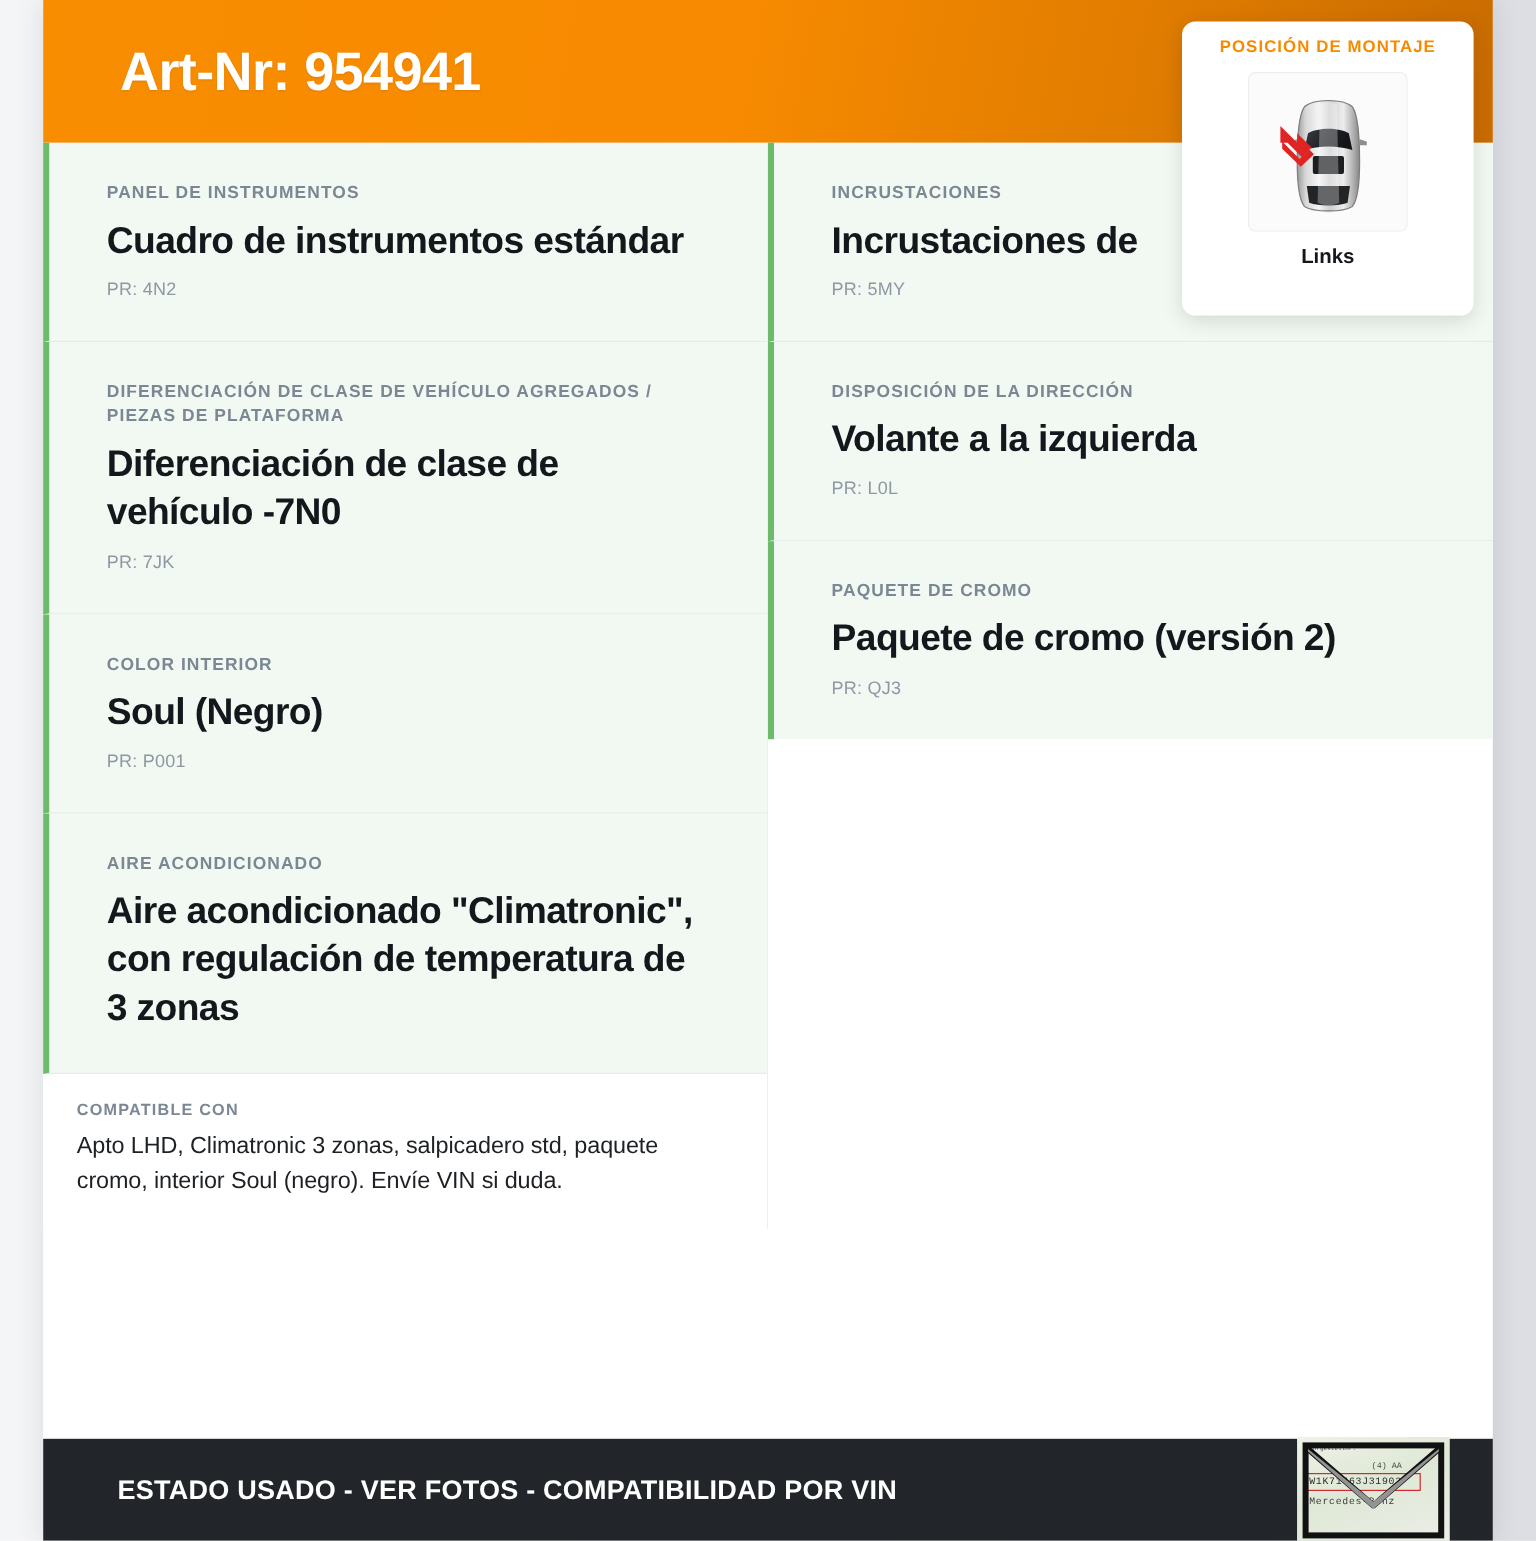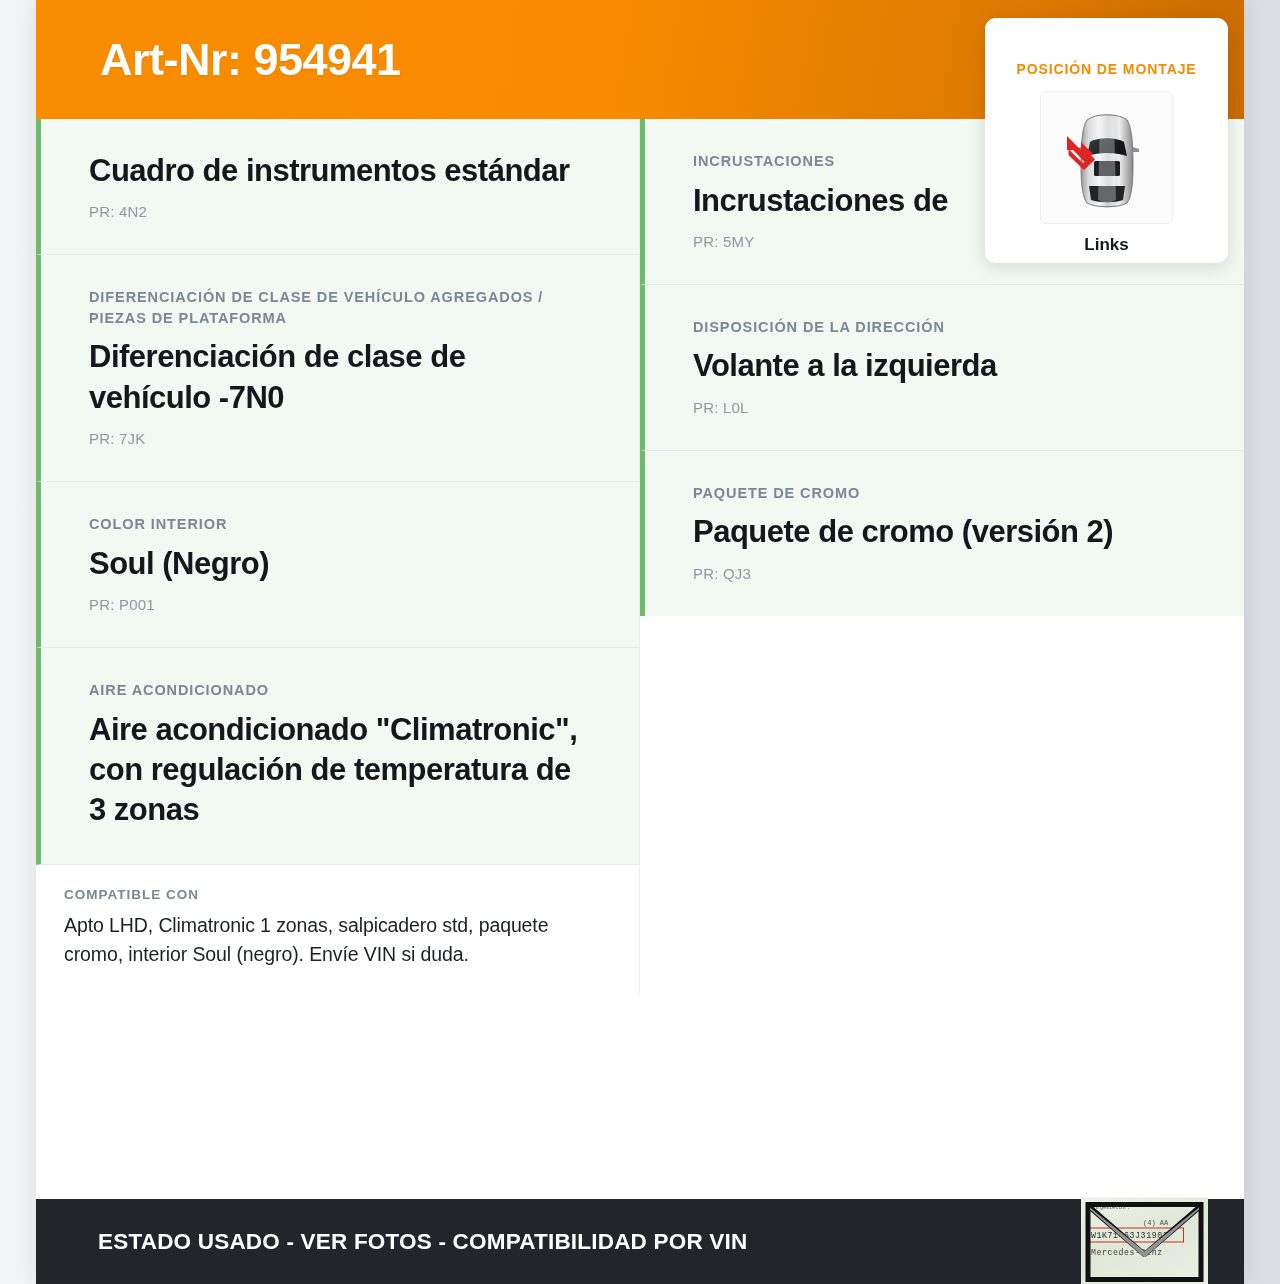--- a/index.html
+++ b/index.html
@@ -193,21 +193,21 @@
   .mount-card {
     position: absolute;
     left: 985px;
     top: 18px;
     width: 243px;
     height: 245px;
     background: #ffffff;
     border-radius: 11px;
     box-shadow: 0 4px 18px rgba(0,0,0,0.13);
     text-align: center;
-    padding-top: 43px;
+    padding-top: 12px;
   }
   .mount-title {
     font-size: 14px;
     font-weight: 700;
     letter-spacing: 0.9px;
     color: #f78a00;
     text-transform: uppercase;
   }
   .mount-figure {
     width: 133px;
@@ -234,20 +234,21 @@
 
     <div class="header">
       <div class="header-title">Art-Nr: 954941</div>
     </div>
 
     <div class="columns">
 
       <div class="col col-left">
 
         <div class="spec">
+          <div class="spec-cat">PANEL DE INSTRUMENTOS</div>
           <div class="spec-val wrap">Cuadro de instrumentos estándar</div>
           <div class="spec-pr">PR: 4N2</div>
         </div>
 
         <div class="spec">
           <div class="spec-cat">DIFERENCIACIÓN DE CLASE DE VEHÍCULO AGREGADOS / PIEZAS DE PLATAFORMA</div>
           <div class="spec-val wrap">Diferenciación de clase de vehículo -7N0</div>
           <div class="spec-pr">PR: 7JK</div>
         </div>
 
@@ -257,21 +258,21 @@
           <div class="spec-pr">PR: P001</div>
         </div>
 
         <div class="spec">
           <div class="spec-cat">AIRE ACONDICIONADO</div>
           <div class="spec-val wrap">Aire acondicionado "Climatronic", con regulación de temperatura de 3 zonas</div>
         </div>
 
         <div class="compat">
           <div class="compat-label">COMPATIBLE CON</div>
-          <div class="compat-text">Apto LHD, Climatronic 1 zonas, salpicadero std, paquete cromo, interior Soul (negro). Envíe VIN si duda.</div>
+          <div class="compat-text">Apto LHD, Climatronic 3 zonas, salpicadero std, paquete cromo, interior Soul (negro). Envíe VIN si duda.</div>
         </div>
 
       </div>
 
       <div class="col col-right">
 
         <div class="spec">
           <div class="spec-cat">INCRUSTACIONES</div>
           <div class="spec-val">Incrustaciones de</div>
           <div class="spec-pr">PR: 5MY</div>

